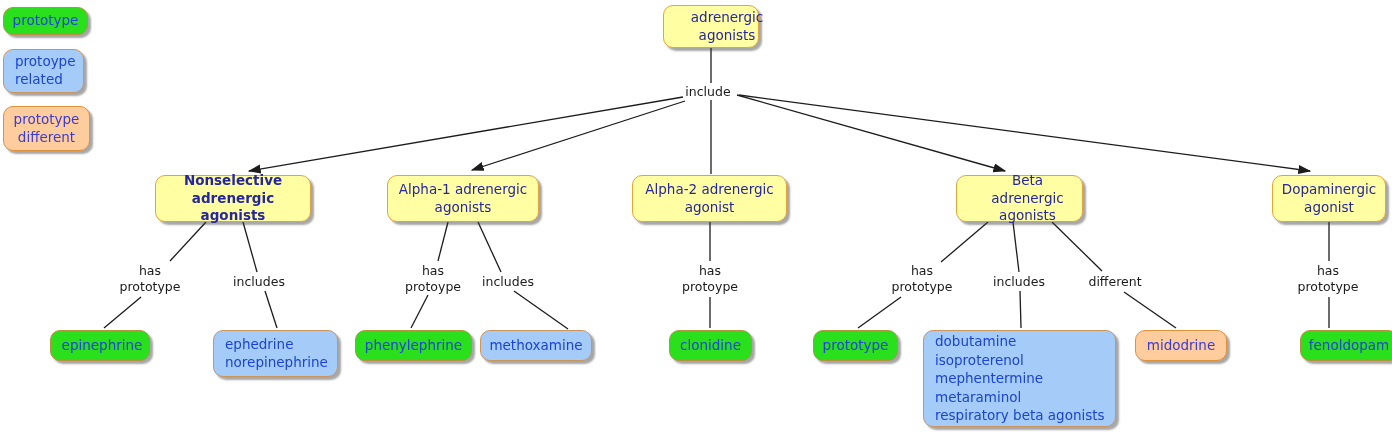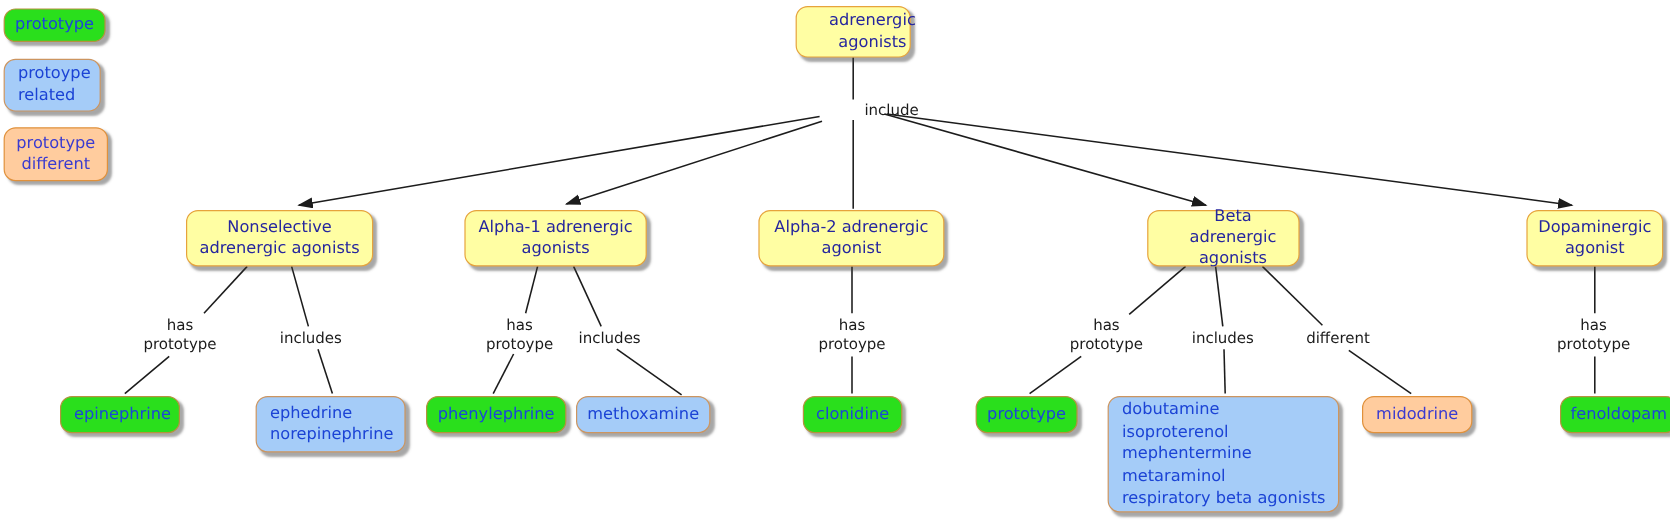--- a/index.html
+++ b/index.html
@@ -74,23 +74,23 @@
 
   <div class="node green" style="left:3px;top:7px;width:85px;height:28px;">prototype</div>
   <div class="node blue left" style="left:3px;top:49px;width:81px;height:44px;">protoype
 related</div>
   <div class="node orange" style="left:3px;top:106px;width:87px;height:45px;">prototype
 different</div>
 
   <div class="node yellow" style="left:663px;top:5px;width:96px;height:43px;padding-left:38px;">adrenergic
 agonists</div>
 
-  <div class="elabel" style="left:703px;top:84px;">include</div>
+  <div class="elabel" style="left:668px;top:84px;">include</div>
 
-  <div class="node yellow" style="left:155px;top:175px;width:156px;height:47px;">Nonselective
+  <div class="node yellow" style="left:155px;top:175px;width:156px;height:47px;font-weight:bold;">Nonselective
 adrenergic agonists</div>
   <div class="node yellow" style="left:387px;top:175px;width:152px;height:47px;">Alpha-1 adrenergic
 agonists</div>
   <div class="node yellow" style="left:632px;top:175px;width:155px;height:47px;">Alpha-2 adrenergic
 agonist</div>
   <div class="node yellow" style="left:956px;top:175px;width:127px;height:47px;padding-left:22px;">Beta adrenergic
 agonists</div>
   <div class="node yellow" style="left:1272px;top:175px;width:114px;height:47px;">Dopaminergic
 agonist</div>
 

